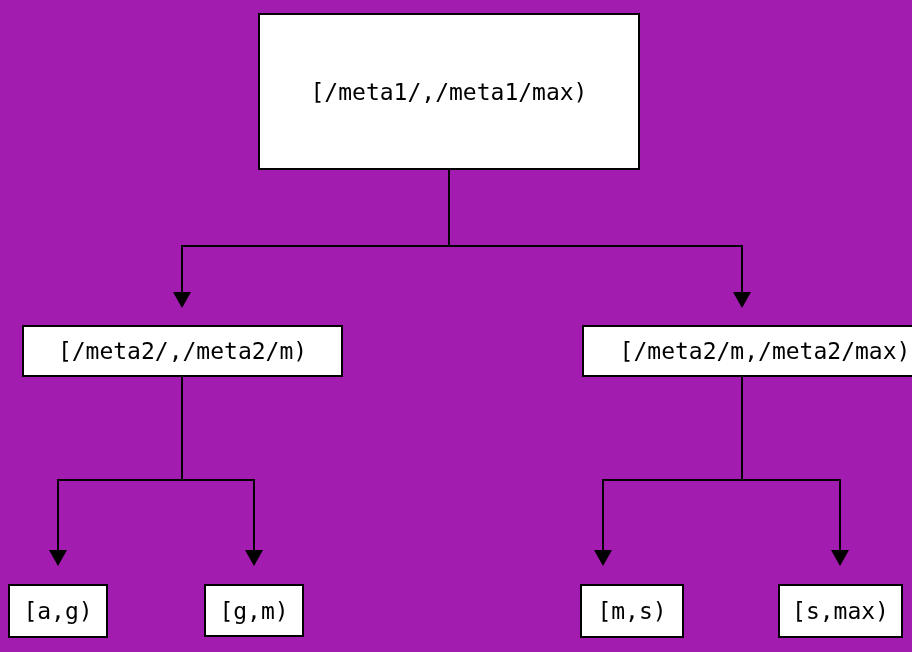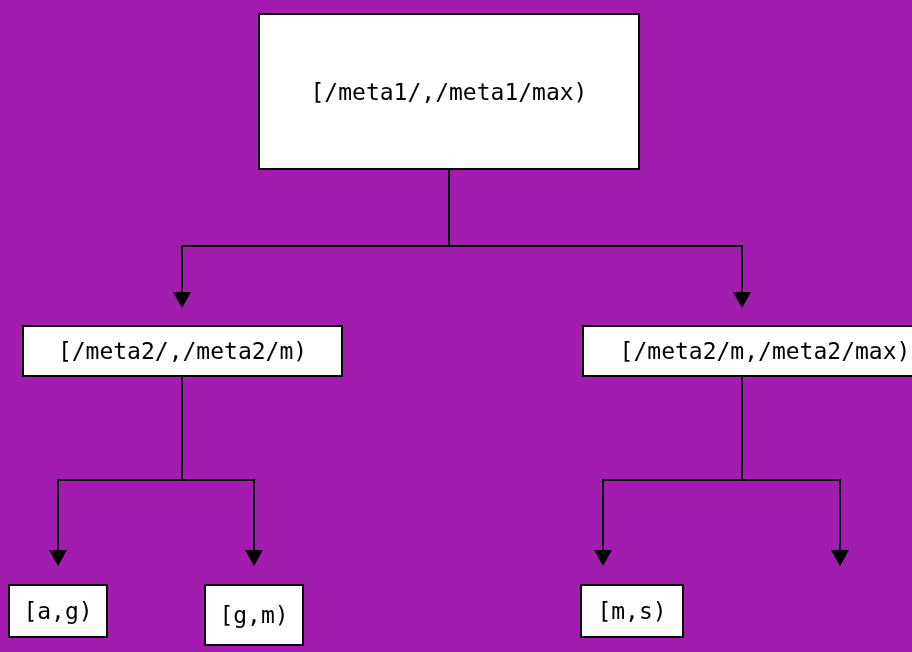--- a/index.html
+++ b/index.html
@@ -24,21 +24,21 @@
     align-items: center;
     justify-content: center;
     font-size: 23px;
     color: #000000;
     white-space: pre;
   }
   .n-root  { left: 258px; top: 13px;  width: 382px; height: 157px; }
   .n-left  { left: 22px;  top: 325px; width: 321px; height: 52px; text-align: center; }
   .n-right { left: 582px; top: 325px; width: 366px; height: 52px; }
   .n-ag    { left: 8px;   top: 584px; width: 100px; height: 54px; justify-content: center; }
-  .n-gm    { left: 204px; top: 584px; width: 100px; height: 62px; }
+  .n-gm    { left: 204px; top: 584px; width: 100px; height: 53px; }
   .n-ms    { left: 580px; top: 584px; width: 104px; height: 54px; }
   .n-smax  { left: 778px; top: 584px; width: 125px; height: 54px; }
 
   .vline, .hline {
     position: absolute;
     background: #000000;
   }
   .vline { width: 2px; }
   .hline { height: 2px; }
 
@@ -94,14 +94,17 @@
   </div>
 
   <div class="node n-gm">
     <span>[g,m)</span>
   </div>
 
   <div class="node n-ms">
     <span>[m,s)</span>
   </div>
 
+  <div class="node n-smax">
+    <span>[s,max)</span>
+  </div>
 
 </div>
 
 </body></html>

